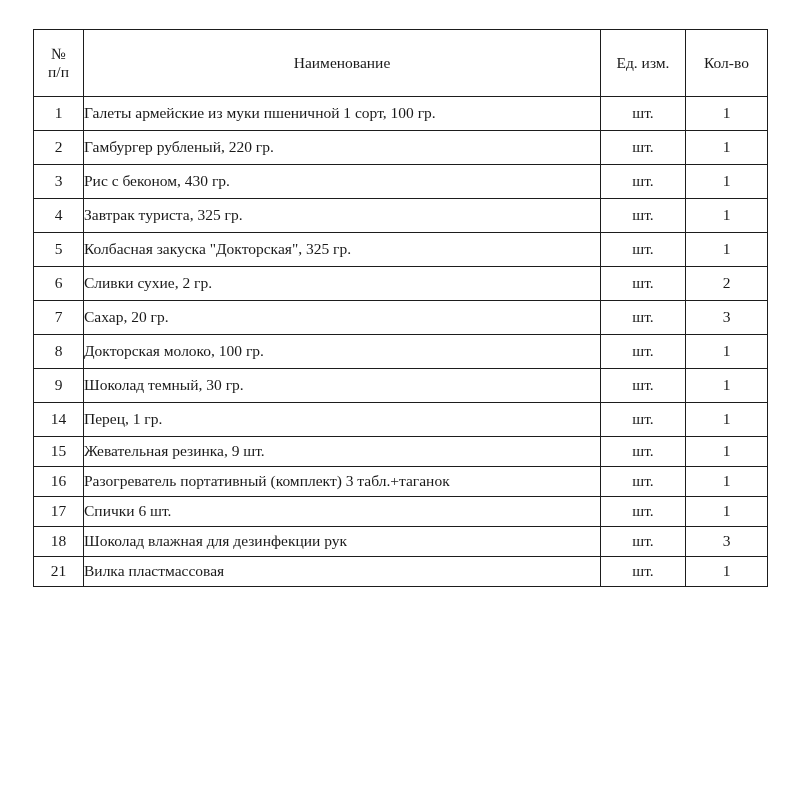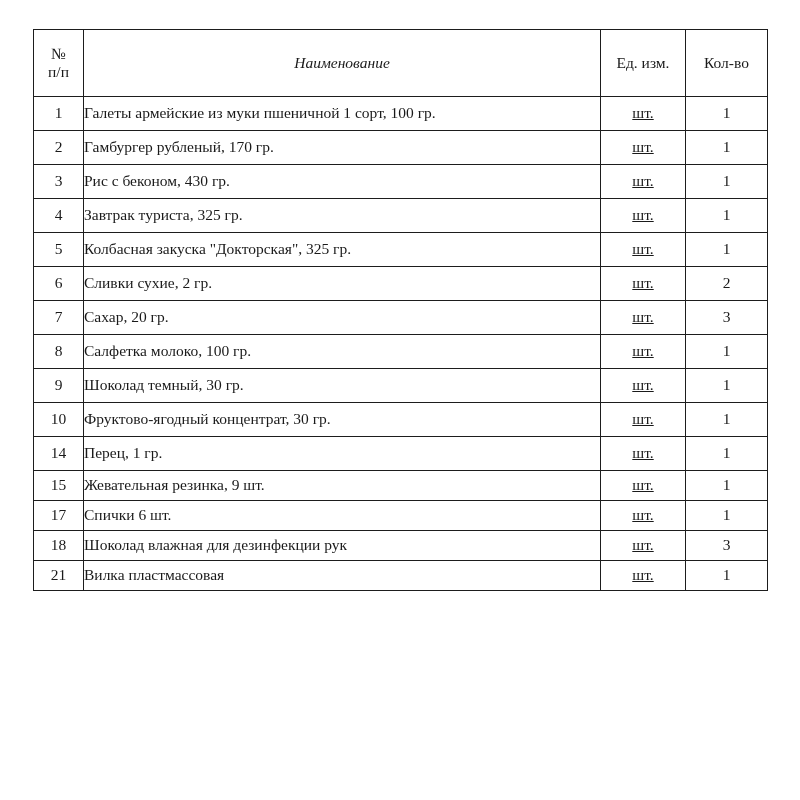--- a/index.html
+++ b/index.html
@@ -43,28 +43,28 @@
     vertical-align: middle;
     background: #ffffff;
   }
   thead th {
     font-weight: normal;
     text-align: center;
     height: 66px;
     padding: 2px 4px;
   }
   th.h-num   { line-height: 1.45; }
-  th.h-name  { text-align: center; font-style: italic; }
+  th.h-name  { text-align: center; }
 
   tbody td { height: 33px; }
   tbody tr.tight td { height: 29px; }
 
   td.cell-num  { text-align: center; }
   td.cell-name { text-align: left; padding-left: 10px; padding-right: 6px; white-space: nowrap; }
-  td.cell-unit { text-align: center; font-size: 13.5px; text-decoration: underline; }
+  td.cell-unit { text-align: center; font-size: 13.5px; }
   td.cell-qty  { text-align: center; }
 
   .nbsp-block { display: block; }
 </style>
 </head>
 <body>
 
 <div id="sheet">
 
   <table id="inventory-table">
@@ -87,21 +87,21 @@
     </thead>
     <tbody id="table-body">
         <tr>
           <td class="cell-num">1</td>
           <td class="cell-name">Галеты армейские из муки пшеничной 1 сорт, 100 гр.</td>
           <td class="cell-unit">шт.</td>
           <td class="cell-qty">1</td>
         </tr>
         <tr>
           <td class="cell-num">2</td>
-          <td class="cell-name">Гамбургер рубленый, 170 гр.</td>
+          <td class="cell-name">Гамбургер рубленый, 220 гр.</td>
           <td class="cell-unit">шт.</td>
           <td class="cell-qty">1</td>
         </tr>
         <tr>
           <td class="cell-num">3</td>
           <td class="cell-name">Рис с беконом, 430 гр.</td>
           <td class="cell-unit">шт.</td>
           <td class="cell-qty">1</td>
         </tr>
         <tr>
@@ -123,45 +123,45 @@
           <td class="cell-qty">2</td>
         </tr>
         <tr>
           <td class="cell-num">7</td>
           <td class="cell-name">Сахар, 20 гр.</td>
           <td class="cell-unit">шт.</td>
           <td class="cell-qty">3</td>
         </tr>
         <tr>
           <td class="cell-num">8</td>
-          <td class="cell-name">Салфетка молоко, 100 гр.</td>
+          <td class="cell-name">Докторская молоко, 100 гр.</td>
           <td class="cell-unit">шт.</td>
           <td class="cell-qty">1</td>
         </tr>
         <tr>
           <td class="cell-num">9</td>
           <td class="cell-name">Шоколад темный, 30 гр.</td>
-          <td class="cell-unit">шт.</td>
-          <td class="cell-qty">1</td>
-        </tr>
-        <tr>
-          <td class="cell-num">10</td>
-          <td class="cell-name">Фруктово-ягодный концентрат, 30 гр.</td>
           <td class="cell-unit">шт.</td>
           <td class="cell-qty">1</td>
         </tr>
         <tr>
           <td class="cell-num">14</td>
           <td class="cell-name">Перец, 1 гр.</td>
           <td class="cell-unit">шт.</td>
           <td class="cell-qty">1</td>
         </tr>
         <tr class="tight">
           <td class="cell-num">15</td>
           <td class="cell-name">Жевательная резинка, 9 шт.</td>
+          <td class="cell-unit">шт.</td>
+          <td class="cell-qty">1</td>
+        </tr>
+        <tr class="tight">
+          <td class="cell-num">16</td>
+          <td class="cell-name">Разогреватель портативный (комплект) 3 табл.+таганок</td>
           <td class="cell-unit">шт.</td>
           <td class="cell-qty">1</td>
         </tr>
         <tr class="tight">
           <td class="cell-num">17</td>
           <td class="cell-name">Спички 6 шт.</td>
           <td class="cell-unit">шт.</td>
           <td class="cell-qty">1</td>
         </tr>
         <tr class="tight">

